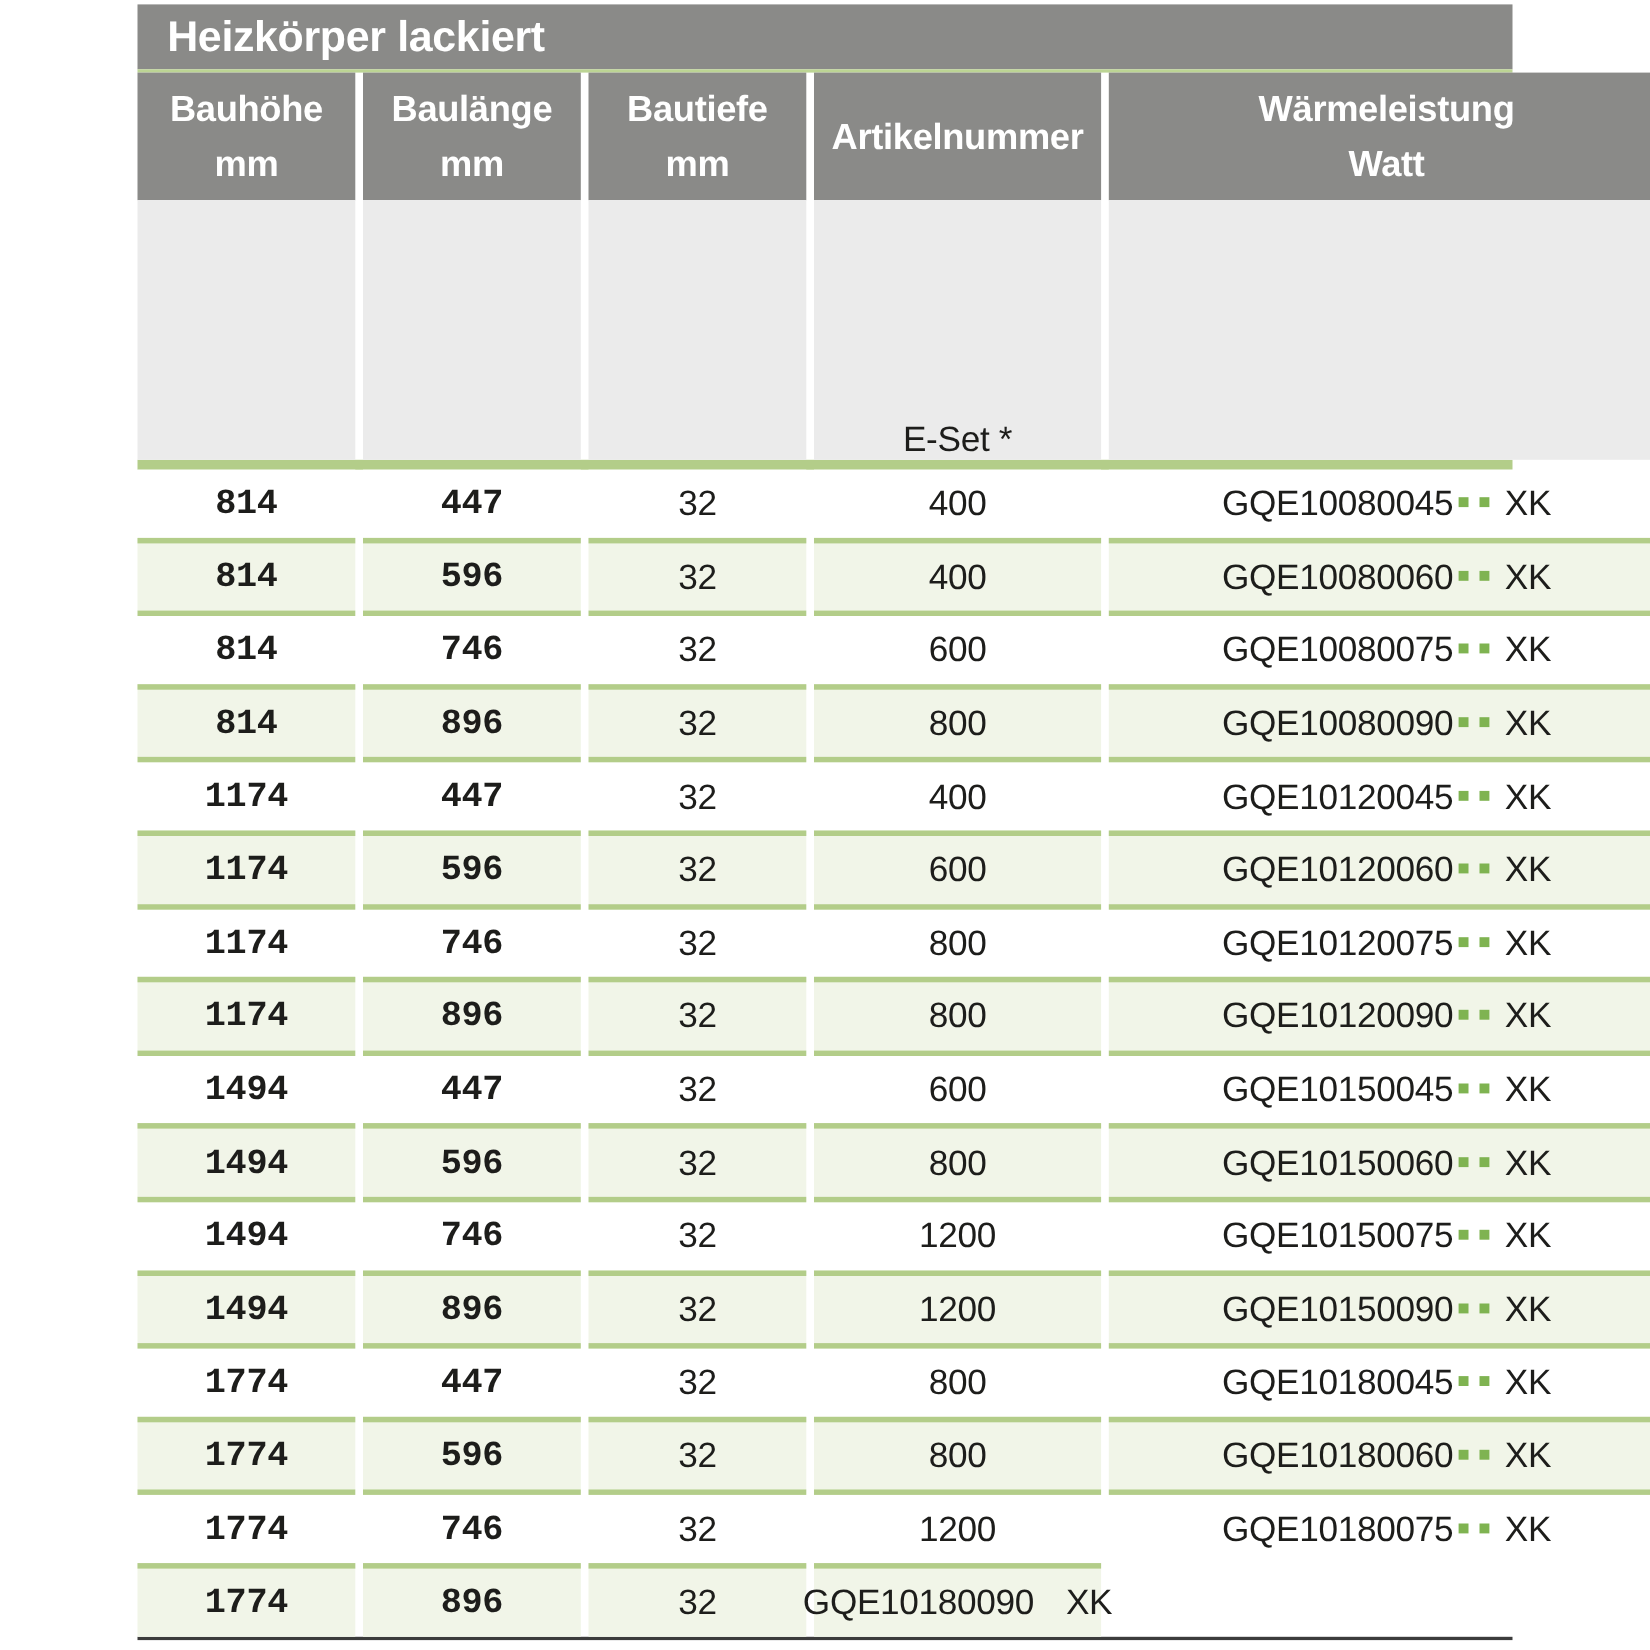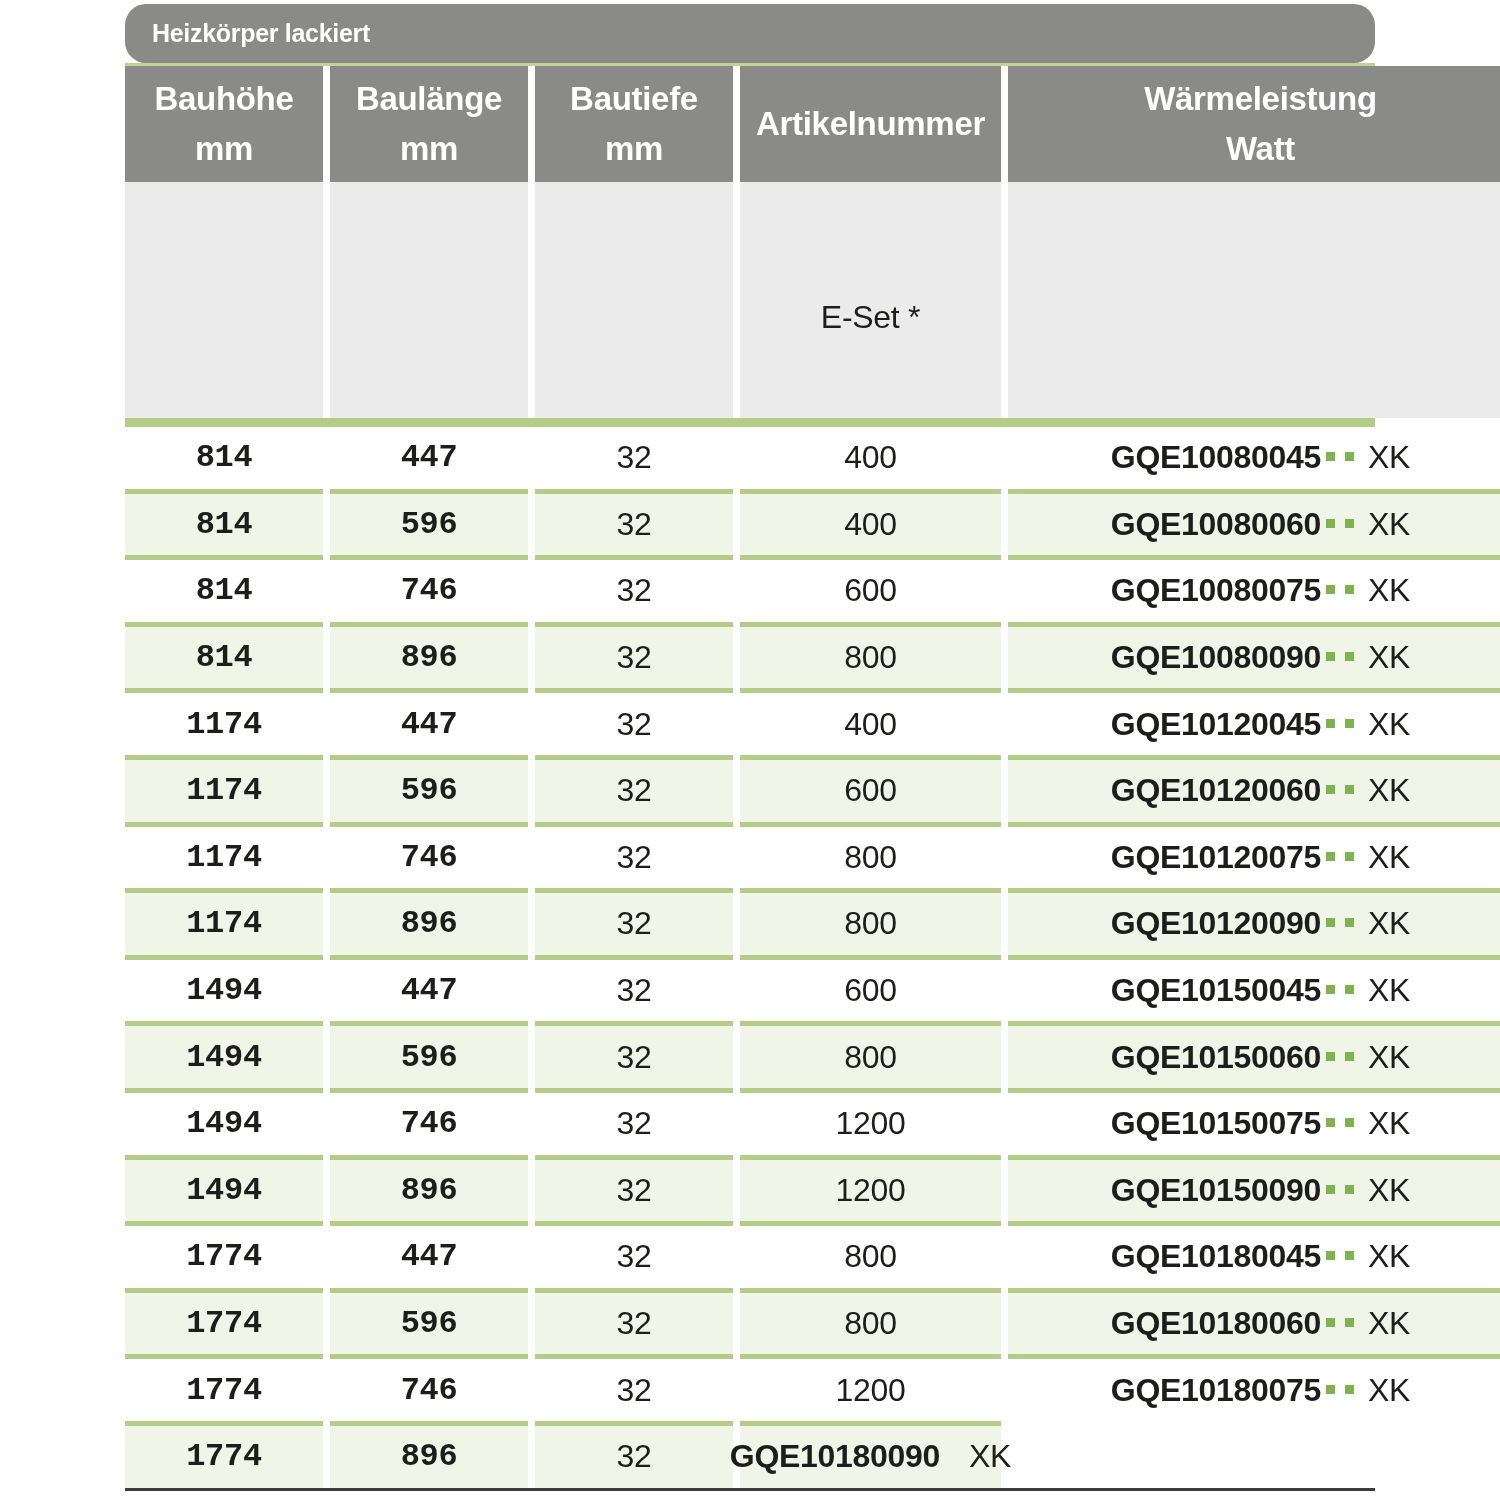--- a/index.html
+++ b/index.html
@@ -11,27 +11,26 @@
     overflow: hidden;
   }
   .page { position: relative; width: 1500px; height: 1500px; background: #ffffff; }
   .table-wrap { position: absolute; left: 125px; top: 4px; width: 1250px; }
 
   
   .title-bar {
     height: 59px;
     background: var(--header-gray, #8a8a88);
     color: #ffffff;
-    font-size: 25px;
+    font-size: 39px;
     font-weight: bold;
     letter-spacing: -0.3px;
     line-height: 59px;
     padding-left: 27px;
     box-sizing: border-box;
-    border-radius: 21px;
   }
   .thin-green-line { height: 3px; background: var(--accent-green-light, #bcd494); }
 
   
   .grid {
     display: grid;
     grid-template-columns: 198px 198px 198px 261px 1fr;
     column-gap: 7px;
     width: 1388px;
   }
@@ -51,21 +50,21 @@
     line-height: 50px;
     text-align: center;
   }
 
   
   .subheader-row { height: 236px; }
   .scell {
     background: var(--subheader-gray, #ebebeb);
     display: flex;
     justify-content: center;
-    align-items: center;
+    align-items: flex-end;
   }
   .scell .eset-label {
     margin-top: 34px;
     font-size: 32px;
     letter-spacing: -0.3px;
   }
 
   .thick-green-bar { height: 9px; background: var(--accent-green, #b3cd89); }
 
   
@@ -86,21 +85,21 @@
   .trow.alt .tcell { background: var(--row-green, #f1f5e8); }
   .tcell.bold { font-weight: bold; font-family: Liberation Mono, monospace; }
 
   .dot {
     display: inline-block;
     width: 9px; height: 9px;
     background: var(--dot-green, #7fb351);
     margin: 0 5px 2px 5px;
     vertical-align: baseline;
   }
-  .art-code { margin-right: 0; font-weight: bold; }
+  .art-code { margin-right: 0; }
   .art-suffix { margin-left: 9px; }
 
   .bottom-dark-line { height: 3px; background: var(--bottom-line, #3c3c3c); }
 </style>
 </head>
 <body>
 
 <div class="page">
   <div class="table-wrap">
 

